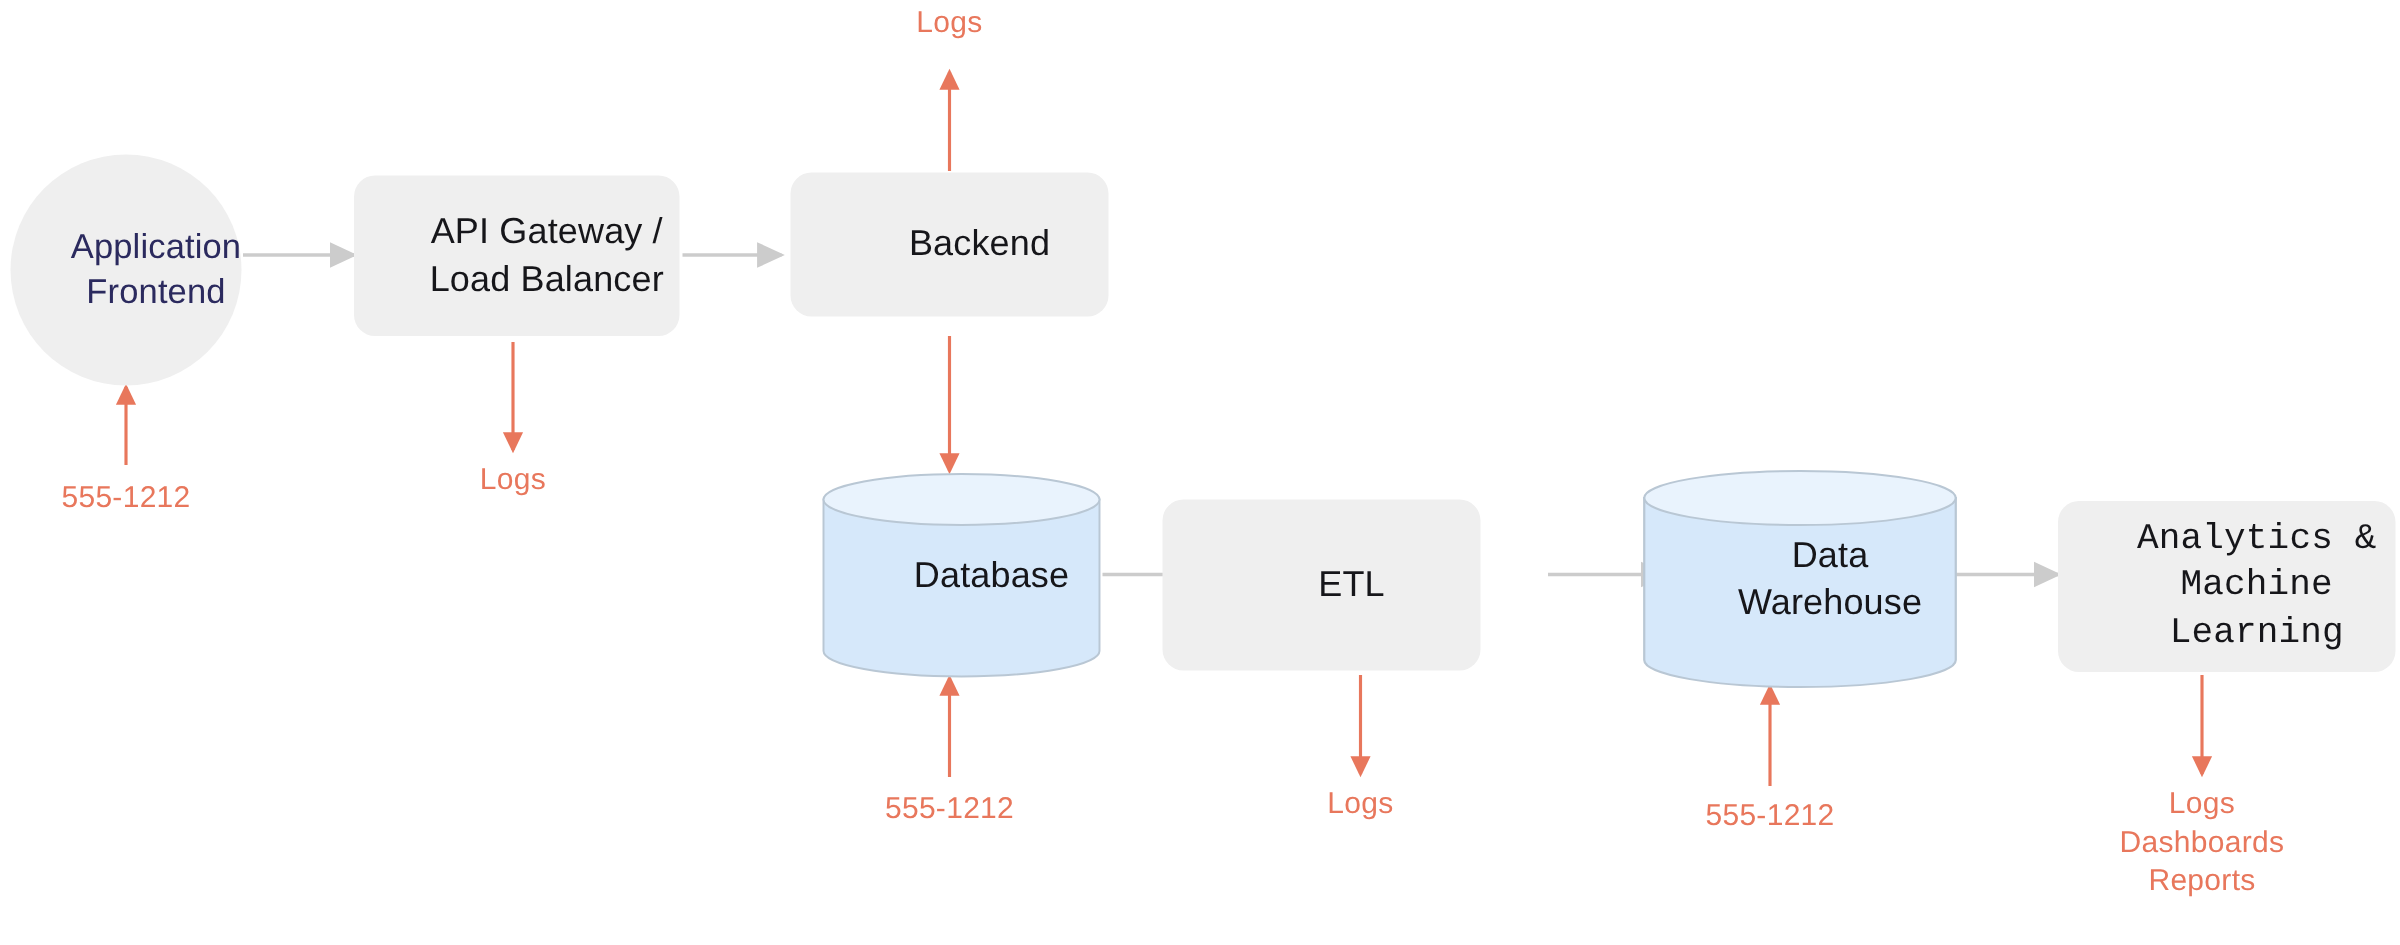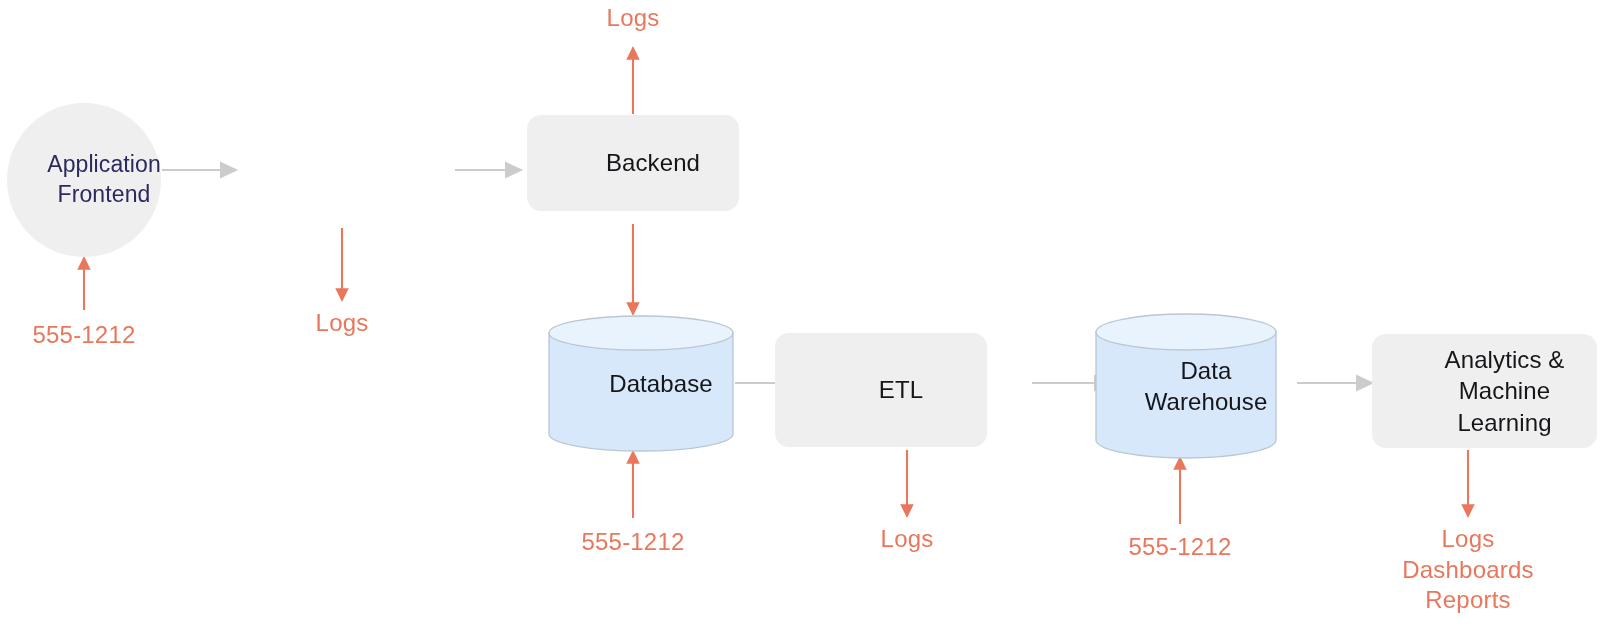--- a/index.html
+++ b/index.html
@@ -75,21 +75,21 @@
   }
   .node-cylinder .node-label {
     position: relative;
     z-index: 1;
   }
 
   
   .annot {
     position: absolute;
     color: #e8775c;
-    font-size: 24px;
+    font-size: 20px;
     line-height: 1.28;
     text-align: center;
     white-space: pre-line;
     transform: translateX(-50%);
     z-index: 3;
     letter-spacing: 0.2px;
   }
 </style>
 </head>
 <body>
@@ -124,47 +124,51 @@
       <line x1="1180" y1="524" x2="1180" y2="458"></line>
       <line x1="1468" y1="450" x2="1468" y2="516"></line>
     </g>
   </svg>
 
   <div class="node node-circle" style="left:7px; top:103px; width:154px; height:154px;">
     <span class="node-label">Application
 Frontend</span>
   </div>
 
+  <div class="node node-box" style="left:236px; top:117px; width:217px; height:107px;">
+    <span class="node-label">API Gateway /
+Load Balancer</span>
+  </div>
 
   <div class="node node-box" style="left:527px; top:115px; width:212px; height:96px;">
     <span class="node-label">Backend</span>
   </div>
 
   <div class="node node-cylinder" style="left:548px; top:315px; width:186px; height:137px;">
     <svg class="cyl-svg" viewBox="0 0 186 137" preserveAspectRatio="none" xmlns="http://www.w3.org/2000/svg">
       <path d="M1,18 L1,119 A92,17 0 0 0 185,119 L185,18 Z" fill="#d6e8fa" stroke="#b9c7d4" stroke-width="1.3"></path>
       <ellipse cx="93" cy="18" rx="92" ry="17" fill="#e9f3fd" stroke="#b9c7d4" stroke-width="1.3"></ellipse>
     </svg>
     <span class="node-label">Database</span>
   </div>
 
   <div class="node node-box" style="left:775px; top:333px; width:212px; height:114px;">
     <span class="node-label">ETL</span>
   </div>
 
-  <div class="node node-cylinder" style="left:1095px; top:313px; width:182px; height:146px;">
+  <div class="node node-cylinder" style="left:1095px; top:313px; width:210px; height:146px;">
     <svg class="cyl-svg" viewBox="0 0 182 146" preserveAspectRatio="none" xmlns="http://www.w3.org/2000/svg">
       <path d="M1,19 L1,127 A90,18 0 0 0 181,127 L181,19 Z" fill="#d6e8fa" stroke="#b9c7d4" stroke-width="1.3"></path>
       <ellipse cx="91" cy="19" rx="90" ry="18" fill="#e9f3fd" stroke="#b9c7d4" stroke-width="1.3"></ellipse>
     </svg>
     <span class="node-label">Data
 Warehouse</span>
   </div>
 
-  <div class="node node-box" style="left:1372px; top:334px; width:225px; height:114px;">
+  <div class="node node-box" style="left:1372px; top:334px; width:225px; height:114px;font-family:Liberation Mono, monospace;">
     <span class="node-label">Analytics &amp;
 Machine
 Learning</span>
   </div>
 
   <div class="annot" style="left:633px; top:3px;">Logs</div>
 
   <div class="annot" style="left:84px; top:320px;">555-1212</div>
 
   <div class="annot" style="left:342px; top:308px;">Logs</div>

